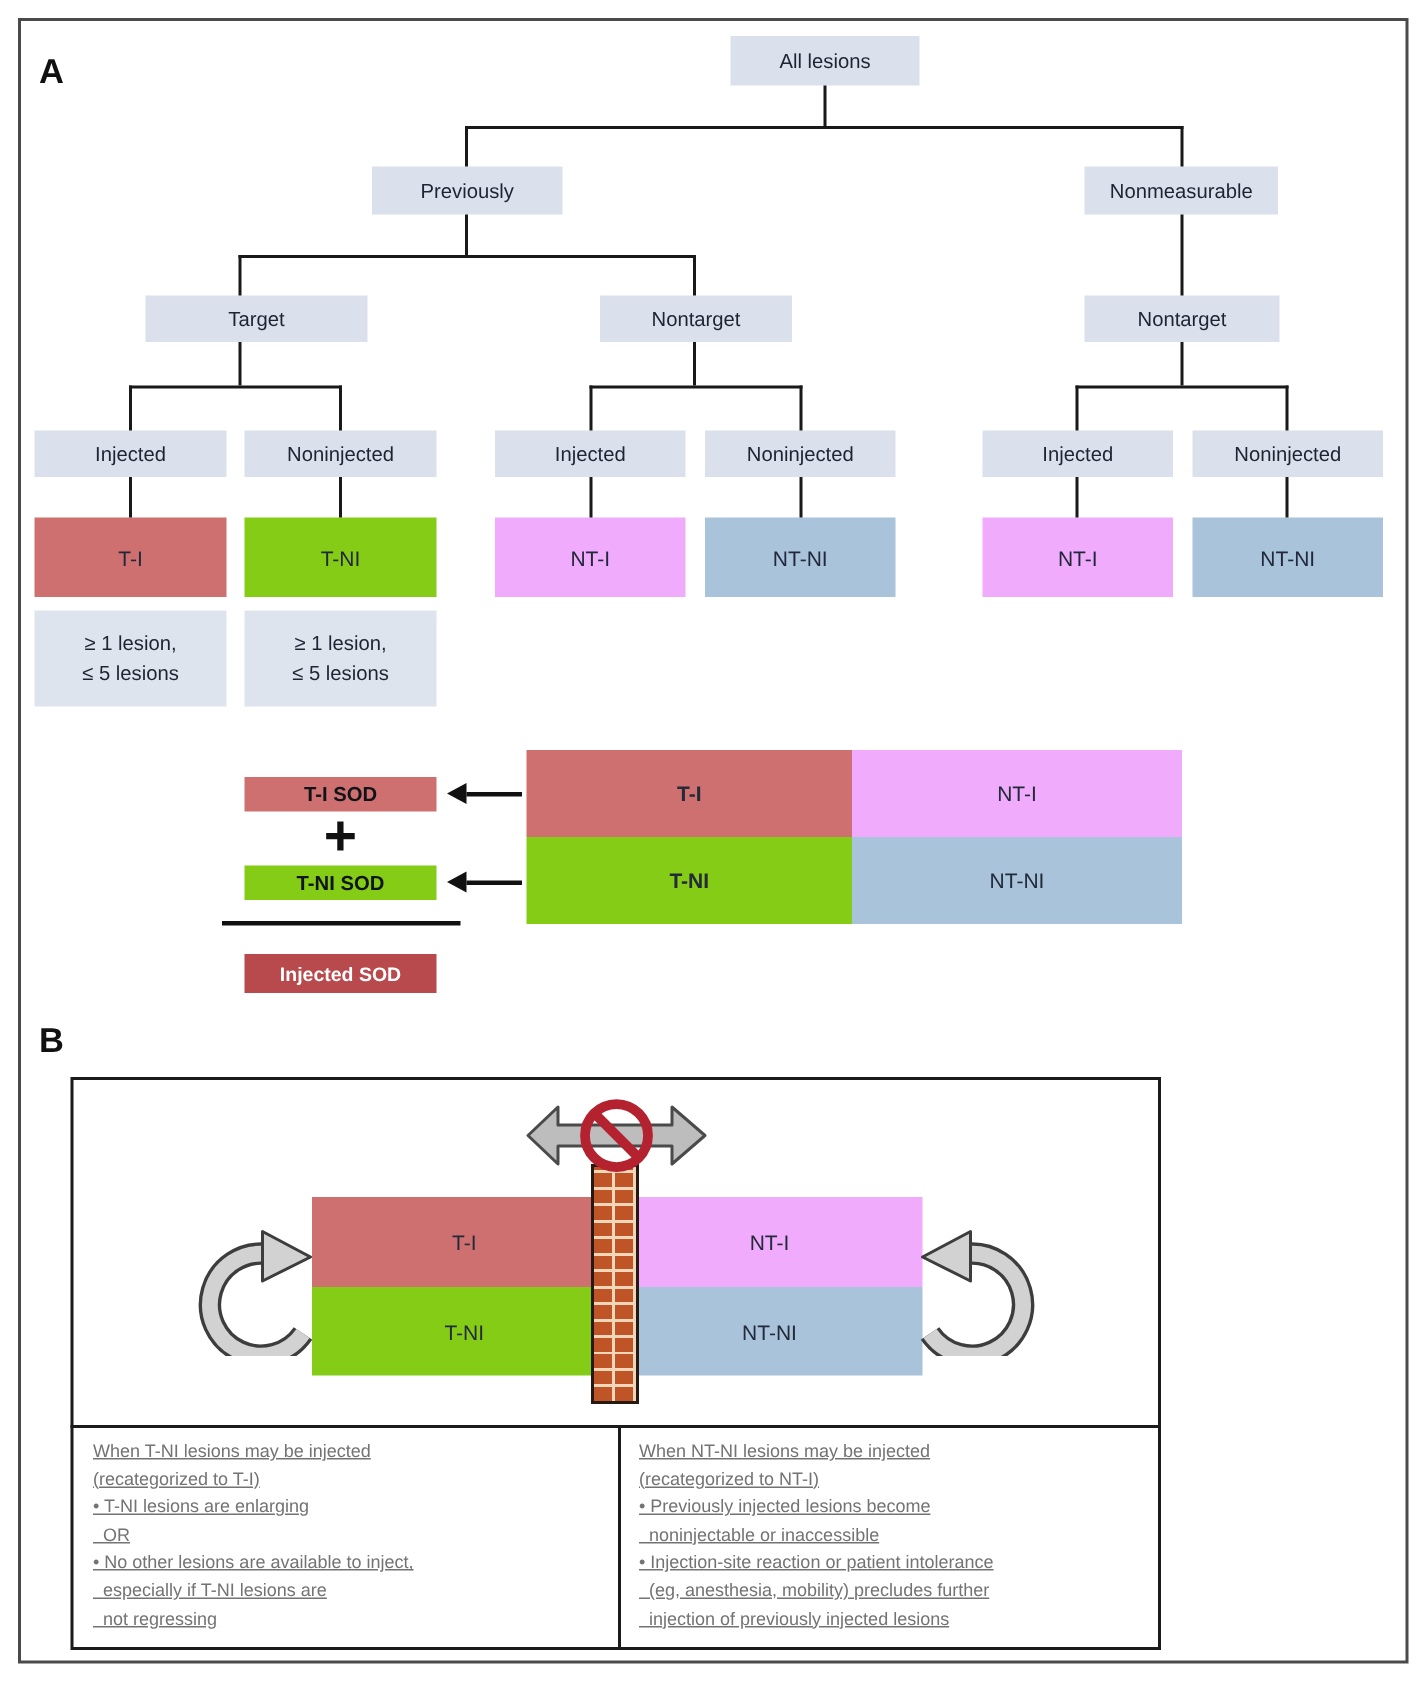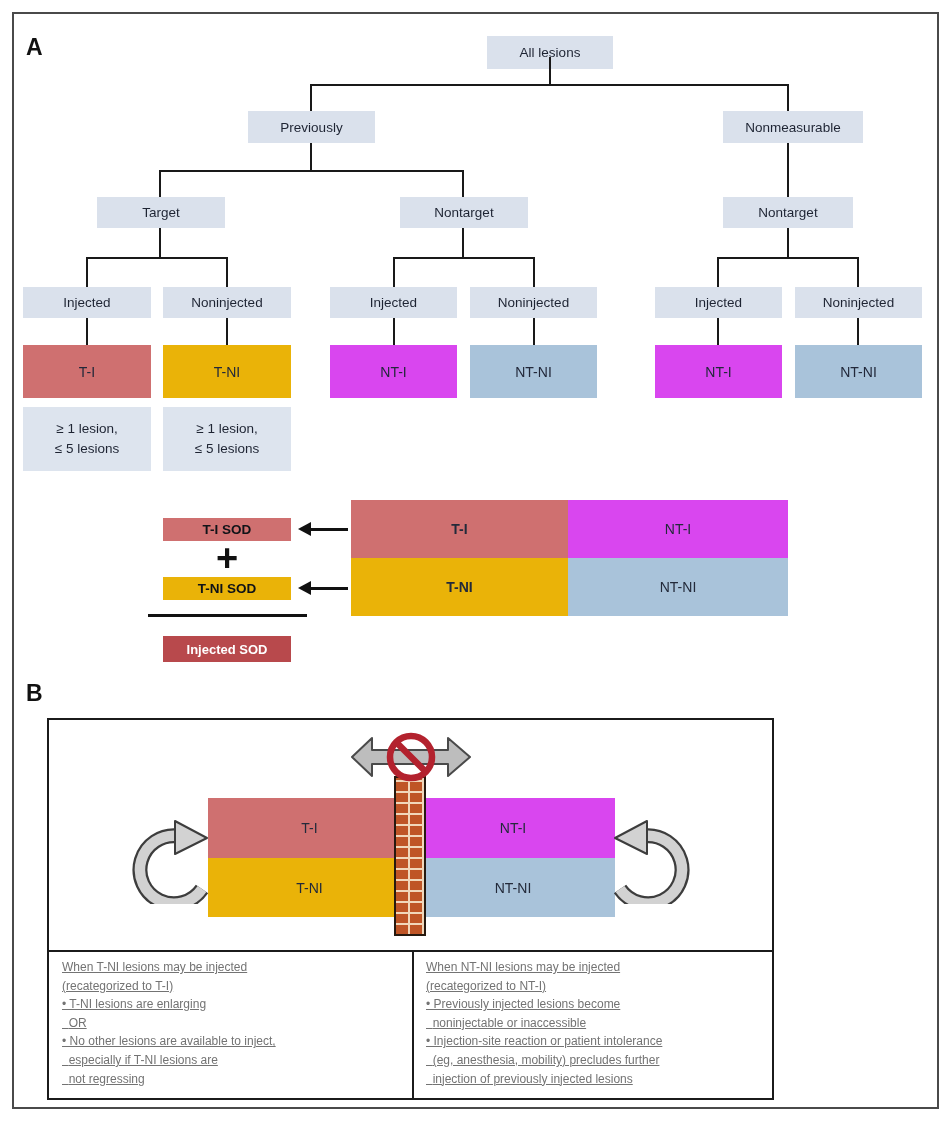--- a/index.html
+++ b/index.html
@@ -7,22 +7,22 @@
         font-family:"Liberation Sans", sans-serif;color:#1e2433;overflow:hidden;}
   .figure-frame{position:absolute;left:12px;top:12px;width:927px;height:1097px;
         border:2px solid #4a4a4a;background:#fff;box-sizing:border-box;}
   .panel-label{position:absolute;font-size:23px;font-weight:bold;color:#111;}
   .node{position:absolute;background:#dae1ec;display:flex;align-items:center;justify-content:center;
         font-size:13.5px;color:#1e2433;box-sizing:border-box;text-align:center;}
   .leaf{position:absolute;display:flex;align-items:center;justify-content:center;
         font-size:14px;color:#22283a;box-sizing:border-box;}
   .criteria{white-space:pre-line;line-height:1.45;font-size:13.5px;background:#dde4ee;}
   .red{background:#cf7070;}
-  .blue{background:#eab308;}
-  .pink{background:#d946ef;}
+  .blue{background:#84cc16;}
+  .pink{background:#f0abfc;}
   .lightblue{background:#a9c3da;}
   .darkred{background:#b8494c;color:#fff;}
   .bold{font-weight:bold;}
   .hline{position:absolute;height:2px;background:#191919;}
   .vline{position:absolute;width:2px;background:#191919;}
   .sumline{position:absolute;height:3px;background:#111;}
   .arrow-shaft{position:absolute;height:2.5px;background:#111;}
   .arrow-head-left{position:absolute;width:0;height:0;border-top:7px solid transparent;
         border-bottom:7px solid transparent;border-right:13px solid #111;}
   .plus{position:absolute;font-size:38px;font-weight:bold;color:#111;
@@ -45,24 +45,24 @@
         white-space:pre-wrap;width:345px;text-decoration:underline;}
 </style>
 </head>
 <body>
 
 <div class="page">
   <div class="figure-frame"></div>
 
   <div class="panel-label" style="left:26px;top:34px;">A</div>
 
-  <div class="node" style="left:487px;top:24px;width:126px;height:33px;margin-top:12px;">All lesions</div>
+  <div class="node" style="left:487px;top:24px;width:126px;height:33px;">All lesions</div>
   <div class="node" style="left:248px;top:111px;width:127px;height:32px;">Previously</div>
-  <div class="node" style="left:723px;top:111px;width:140px;height:32px;">Nonmeasurable</div>
-  <div class="node" style="left:97px;top:197px;width:128px;height:31px;">Target</div>
+  <div class="node" style="left:723px;top:111px;width:129px;height:32px;">Nonmeasurable</div>
+  <div class="node" style="left:97px;top:197px;width:148px;height:31px;">Target</div>
   <div class="node" style="left:400px;top:197px;width:128px;height:31px;">Nontarget</div>
   <div class="node" style="left:723px;top:197px;width:130px;height:31px;">Nontarget</div>
 
   <div class="node" style="left:23px;top:287px;width:128px;height:31px;">Injected</div>
   <div class="node" style="left:163px;top:287px;width:128px;height:31px;">Noninjected</div>
   <div class="node" style="left:330px;top:287px;width:127px;height:31px;">Injected</div>
   <div class="node" style="left:470px;top:287px;width:127px;height:31px;">Noninjected</div>
   <div class="node" style="left:655px;top:287px;width:127px;height:31px;">Injected</div>
   <div class="node" style="left:795px;top:287px;width:127px;height:31px;">Noninjected</div>
 

